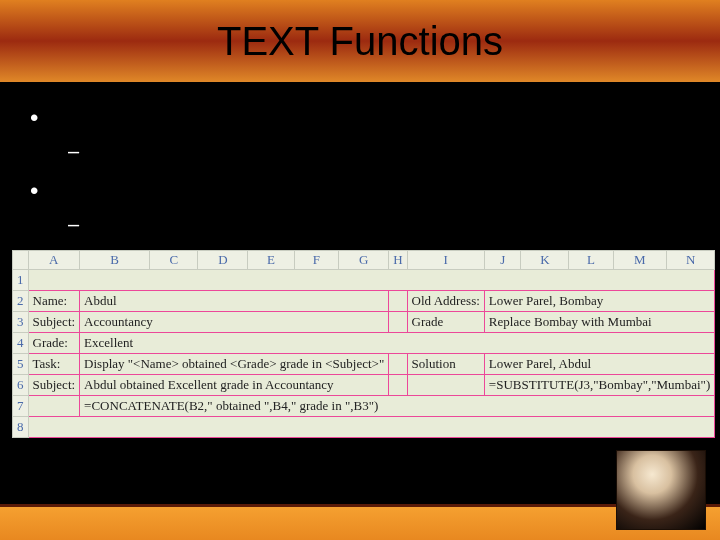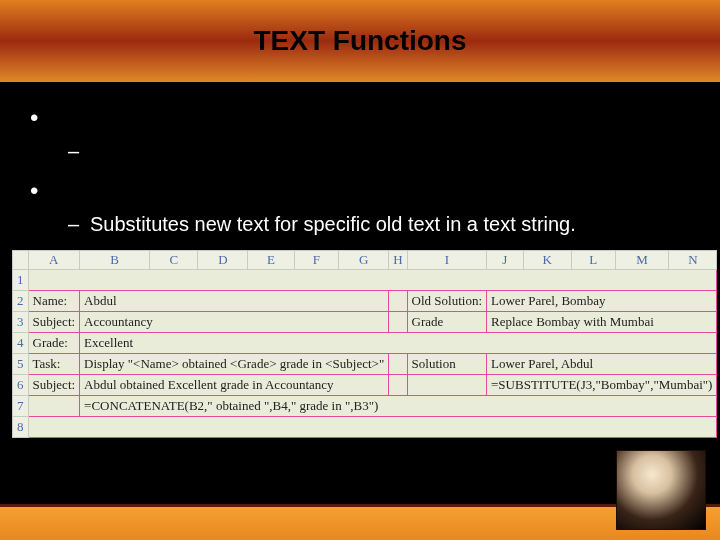--- a/index.html
+++ b/index.html
@@ -13,22 +13,22 @@
   }
   .title-bar {
     height: 82px;
     background: linear-gradient(to bottom, #e08020 0%, #9c2a10 50%, #e08828 100%);
     display: flex;
     align-items: center;
     justify-content: center;
   }
   .title-bar h1 {
     color: #000;
-    font-size: 28px;
-    font-weight: bold;
+    font-size: 40px;
+    font-weight: normal;
   }
   .content {
     padding: 22px 30px 0 30px;
     color: #fff;
   }
   .bullet-main {
     display: flex;
     font-size: 24px;
     margin-bottom: 8px;
   }
@@ -113,21 +113,20 @@
     <span class="bullet-dot">•</span>
   </div>
   <div class="bullet-sub">
     <span class="dash">–</span>
   </div>
   <div class="bullet-main">
     <span class="bullet-dot">•</span>
   </div>
   <div class="bullet-sub">
     <span class="dash">–</span>
-    <span>Substitutes new text for specific old text in a text string.</span>
   </div>
 </div>
 
 <table class="sheet">
   <tbody>
       <tr>
     <th class="corner"></th>
     <th>A</th>
     <th style="width:70px">B</th>
     <th>C</th>
@@ -145,21 +144,21 @@
   </tr>
   <tr>
         <td class="rowhead">1</td>
         <td colspan="14"></td>
       </tr>
   <tr>
     <td class="rowhead">2</td>
     <td>Name:</td>
     <td colspan="6">Abdul</td>
     <td></td>
-    <td>Old Solution:</td>
+    <td>Old Address:</td>
     <td colspan="5">Lower Parel, Bombay</td>
   </tr>
   <tr>
     <td class="rowhead">3</td>
     <td>Subject:</td>
     <td colspan="6">Accountancy</td>
     <td></td>
     <td>Grade</td>
     <td colspan="5">Replace Bombay with Mumbai</td>
   </tr>

